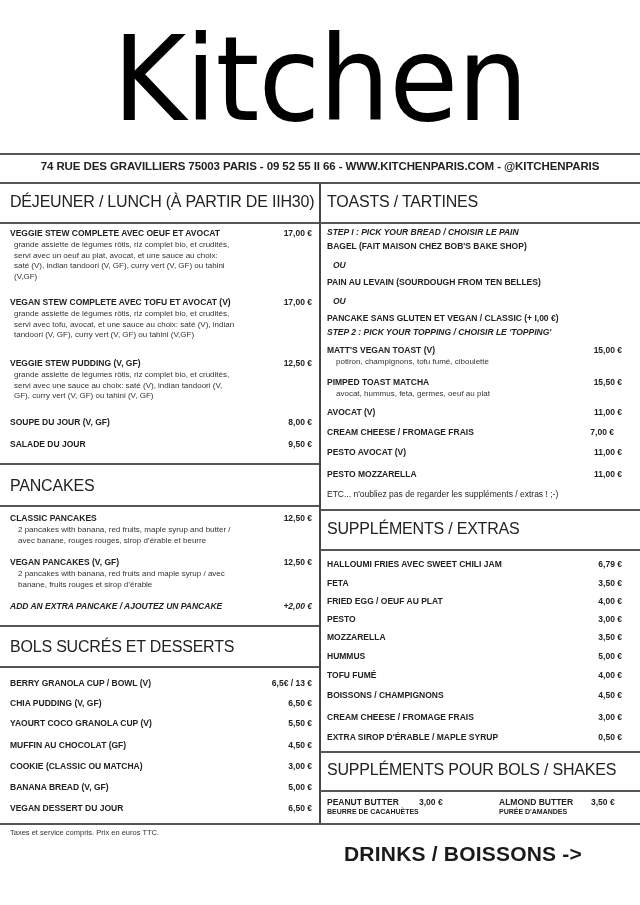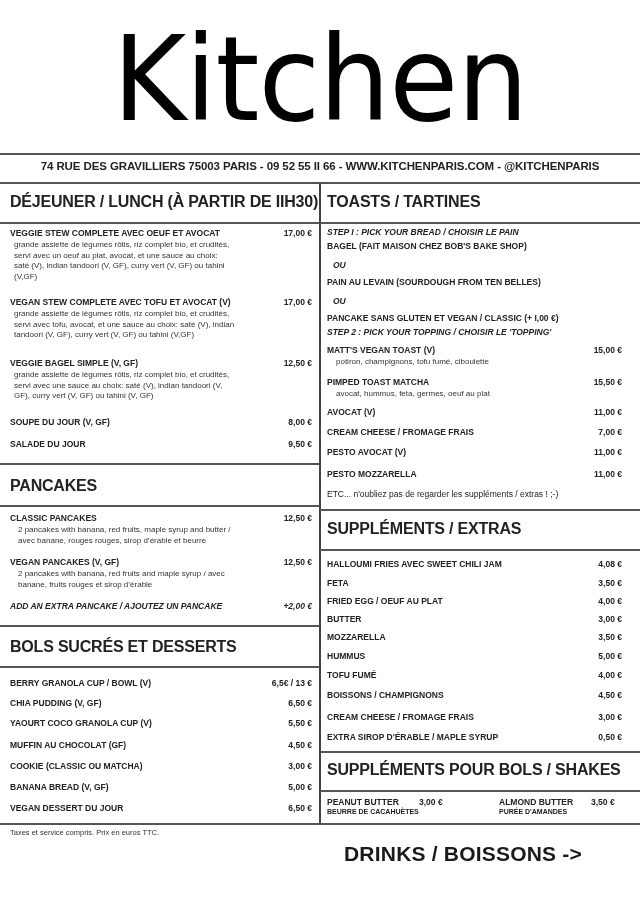--- a/index.html
+++ b/index.html
@@ -11,21 +11,21 @@
     font-family: "DejaVu Sans", sans-serif; font-size: 118px; line-height: 130px;
     letter-spacing: -1px; color: #000; transform: scaleX(0.95);
   }
   .hline { position: absolute; left: 0; width: 640px; height: 1.5px; background: #555; }
   .address {
     position: absolute; left: 0; top: 160px; width: 640px; text-align: center;
     font-size: 11.5px; font-weight: bold; color: #222; letter-spacing: -0.1px;
   }
   .vdiv { position: absolute; left: 319px; top: 183px; width: 1.5px; height: 641px; background: #444; }
   .section-h {
-    position: absolute; font-size: 16px; font-weight: bold; color: #222; letter-spacing: -0.2px;
+    position: absolute; font-size: 16px; font-weight: normal; color: #222; letter-spacing: -0.2px;
   }
   .item { position: absolute; font-size: 8.5px; font-weight: bold; color: #222; }
   .item .name { position: absolute; left: 0; top: 0; white-space: nowrap; }
   .item .price { position: absolute; top: 0; white-space: nowrap; text-align: left; }
   .desc { position: absolute; font-size: 8px; color: #333; line-height: 10.5px; font-weight: normal; }
   .ital { font-style: italic; }
 
   .footnote { position: absolute; left: 10px; top: 828px; font-size: 7.5px; color: #333; }
   .drinks {
     position: absolute; left: 344px; top: 842px; font-size: 21px; font-weight: bold; color: #1a1a1a;
@@ -59,21 +59,21 @@
   <span class="name">VEGAN STEW COMPLETE AVEC TOFU ET AVOCAT (V)</span>
   <span class="price" style="right:0">17,00 €</span>
 </div>
 <div class="desc" style="left:14px; top:309px;">
   <div>grande assiette de légumes rôtis, riz complet bio, et crudités,</div>
     <div>servi avec tofu, avocat, et une sauce au choix: saté (V), indian</div>
     <div>tandoori (V, GF), curry vert  (V, GF) ou tahini (V,GF)</div>
 </div>
 
 <div class="item" style="left:10px; top:358px; width:302px;">
-  <span class="name">VEGGIE BAGEL SIMPLE (V, GF)</span>
+  <span class="name">VEGGIE STEW PUDDING (V, GF)</span>
   <span class="price" style="right:0">12,50 €</span>
 </div>
 <div class="desc" style="left:14px; top:370px;">
   <div>grande assiette de légumes rôtis, riz complet bio, et crudités,</div>
     <div>servi avec une sauce au choix: saté (V), indian tandoori (V,</div>
     <div>GF), curry vert  (V, GF) ou tahini (V, GF)</div>
 </div>
 
 <div class="item" style="left:10px; top:417px; width:302px;">
   <span class="name">SOUPE DU JOUR (V, GF)</span>
@@ -181,52 +181,52 @@
   </div>
 <div class="desc" style="left:336px; top:389px;">
     <div>avocat, hummus, feta, germes, oeuf au plat</div>
   </div>
 <div class="item" style="left:327px; top:407px; width:295px;">
     <span class="name">AVOCAT (V)</span>
     <span class="price" style="right:0">11,00 €</span>
   </div>
 <div class="item" style="left:327px; top:427px; width:295px;">
     <span class="name">CREAM CHEESE / FROMAGE FRAIS</span>
-    <span class="price" style="right:0">7,00 €</span>
+    <span class="price" style="right:8px">7,00 €</span>
   </div>
 <div class="item" style="left:327px; top:447px; width:295px;">
     <span class="name">PESTO AVOCAT (V)</span>
     <span class="price" style="right:0">11,00 €</span>
   </div>
 <div class="item" style="left:327px; top:469px; width:295px;">
     <span class="name">PESTO MOZZARELLA</span>
     <span class="price" style="right:0">11,00 €</span>
   </div>
 <div class="item" style="left:327px; top:489px; font-weight:normal;">
     <span class="name">ETC... n'oubliez pas de regarder les suppléments / extras ! ;-)</span>
   </div>
 <div class="hline" style="top:509px; left:320px; width:320px;"></div>
 
 <div class="section-h" style="left:327px; top:520px;">SUPPLÉMENTS / EXTRAS</div>
 <div class="hline" style="top:549px; left:320px; width:320px;"></div>
 
 <div class="item" style="left:327px; top:559px; width:295px;">
     <span class="name">HALLOUMI FRIES AVEC SWEET CHILI JAM</span>
-    <span class="price" style="right:0">4,08 €</span>
+    <span class="price" style="right:0">6,79 €</span>
   </div>
 <div class="item" style="left:327px; top:578px; width:295px;">
     <span class="name">FETA</span>
     <span class="price" style="right:0">3,50 €</span>
   </div>
 <div class="item" style="left:327px; top:596px; width:295px;">
     <span class="name">FRIED EGG / OEUF AU PLAT</span>
     <span class="price" style="right:0">4,00 €</span>
   </div>
 <div class="item" style="left:327px; top:614px; width:295px;">
-    <span class="name">BUTTER</span>
+    <span class="name">PESTO</span>
     <span class="price" style="right:0">3,00 €</span>
   </div>
 <div class="item" style="left:327px; top:632px; width:295px;">
     <span class="name">MOZZARELLA</span>
     <span class="price" style="right:0">3,50 €</span>
   </div>
 <div class="item" style="left:327px; top:651px; width:295px;">
     <span class="name">HUMMUS</span>
     <span class="price" style="right:0">5,00 €</span>
   </div>

